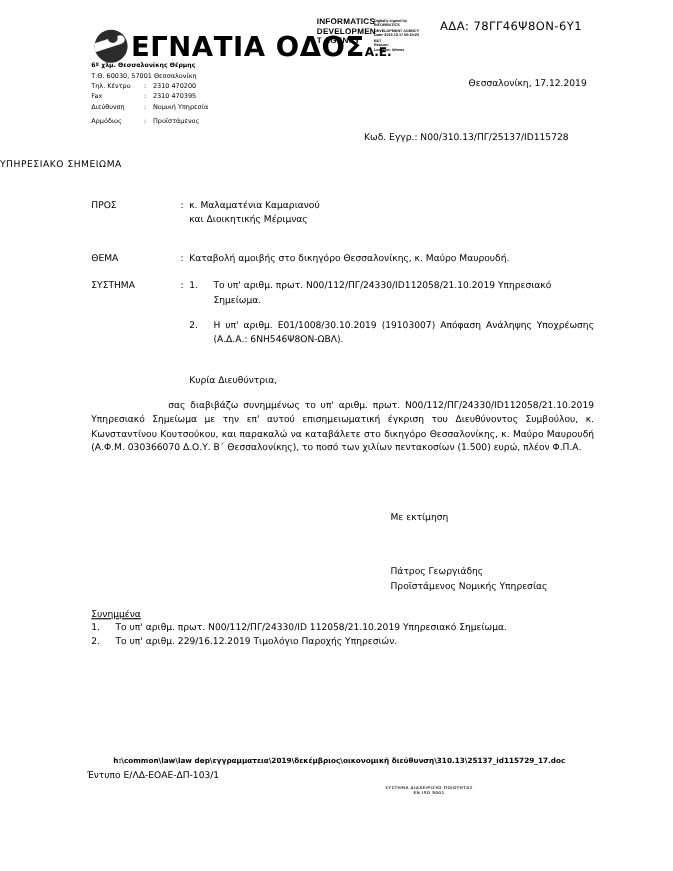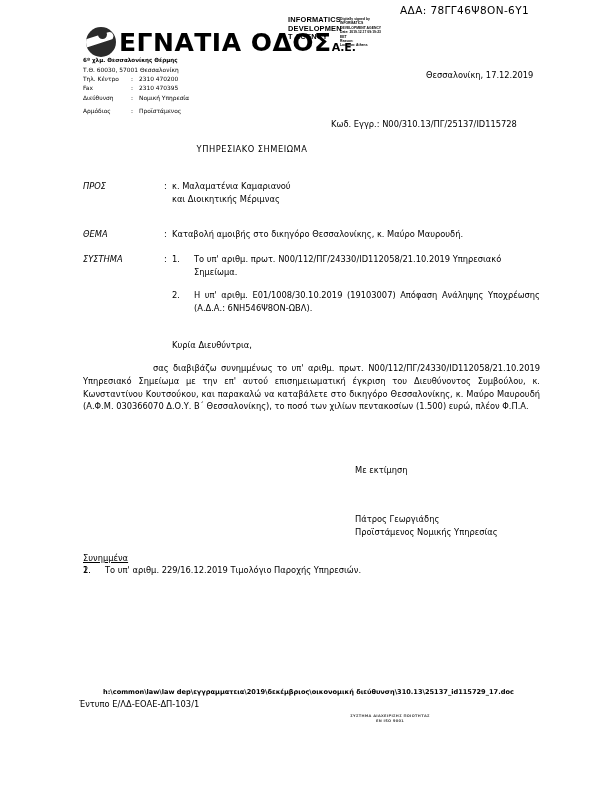--- a/index.html
+++ b/index.html
@@ -14,21 +14,21 @@
     background: #ffffff;
     margin: 0 auto;
     overflow: hidden;
     font-family: "DejaVu Sans", "Liberation Sans", sans-serif;
     color: #000000;
   }
   .abs { position: absolute; }
 
   
   .ada {
-    left: 400px; top: 4px;
+    left: 400px; top: 18px;
     font-size: 10.5px;
     letter-spacing: 0.4px;
     white-space: nowrap;
   }
 
   
   .logo-block {
     left: 86px; top: 24px;
     display: flex;
     align-items: center;
@@ -125,35 +125,34 @@
     left: 331px; top: 105px;
     font-size: 8.3px;
     white-space: nowrap;
     margin-top: 14px;
   }
 
   
   .doc-title {
     left: 0; top: 144px;
     width: 504px;
-    text-align: center;
+    text-align: left;
     font-size: 8.3px;
     letter-spacing: 0.5px;
   }
 
   
   .field {
     font-size: 8.3px;
     line-height: 12.6px;
   }
   .field .label {
     position: absolute;
     left: 83px;
     white-space: nowrap;
-    font-style: italic;
   }
   .field .colon {
     position: absolute;
     left: 164px;
   }
   .field .val {
     position: absolute;
     left: 172px;
     width: 368px;
   }
@@ -338,20 +337,21 @@
   <div class="abs closing">Με εκτίμηση</div>
   <div class="abs signer">
     <div>Πάτρος Γεωργιάδης</div>
     <div>Προϊστάμενος Νομικής Υπηρεσίας</div>
   </div>
 
   <div class="abs att-title">Συνημμένα</div>
   <div class="abs att-list">
     <div class="ln">
       <span class="n">1.</span>
+      <span>Το υπ' αριθμ. πρωτ. Ν00/112/ΠΓ/24330/ID 112058/21.10.2019 Υπηρεσιακό Σημείωμα.</span>
     </div>
     <div class="ln">
       <span class="n">2.</span>
       <span>Το υπ' αριθμ. 229/16.12.2019 Τιμολόγιο Παροχής Υπηρεσιών.</span>
     </div>
   </div>
 
   <div class="abs footer-path">h:\common\law\law dep\εγγραμματεια\2019\δεκέμβριος\οικονομική διεύθυνση\310.13\25137_id115729_17.doc</div>
   <div class="abs footer-form">Έντυπο Ε/ΛΔ-ΕΟΑΕ-ΔΠ-103/1</div>
   <div class="abs iso-stamp">

